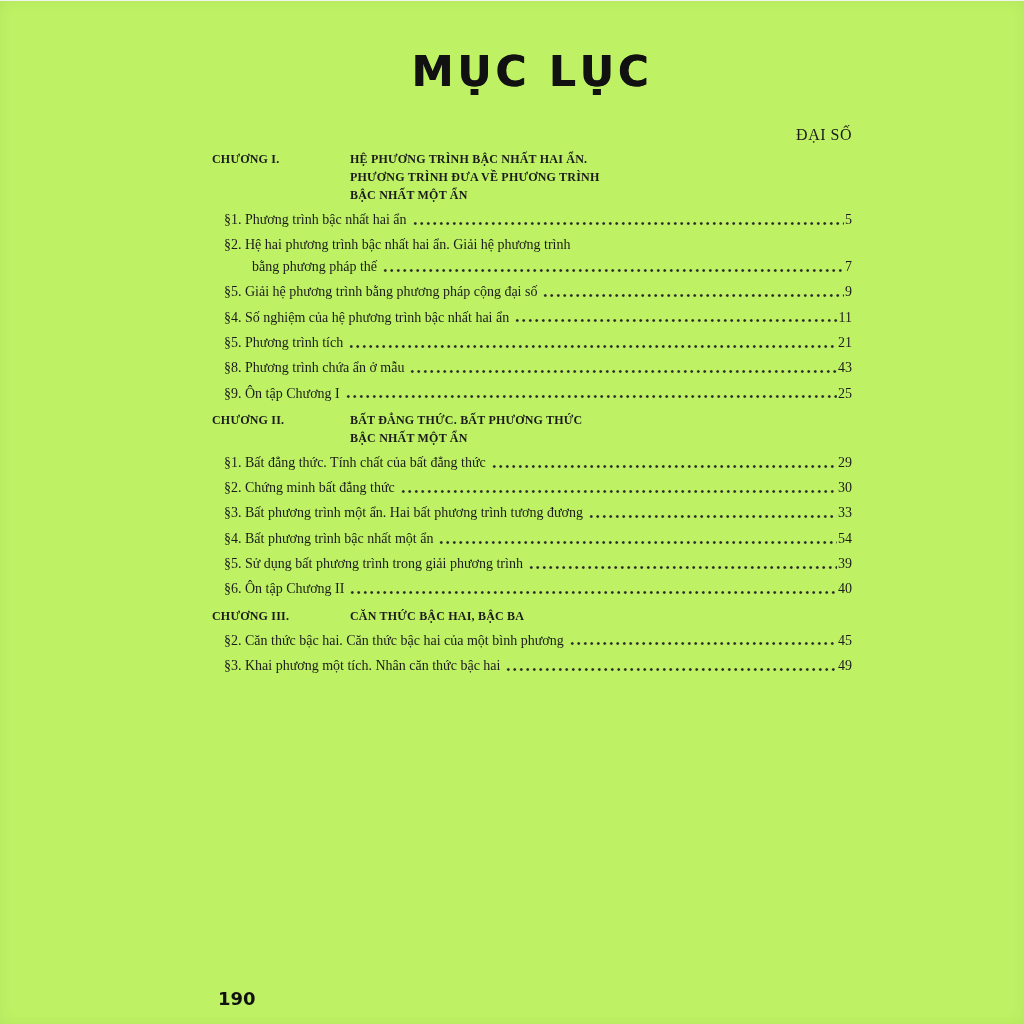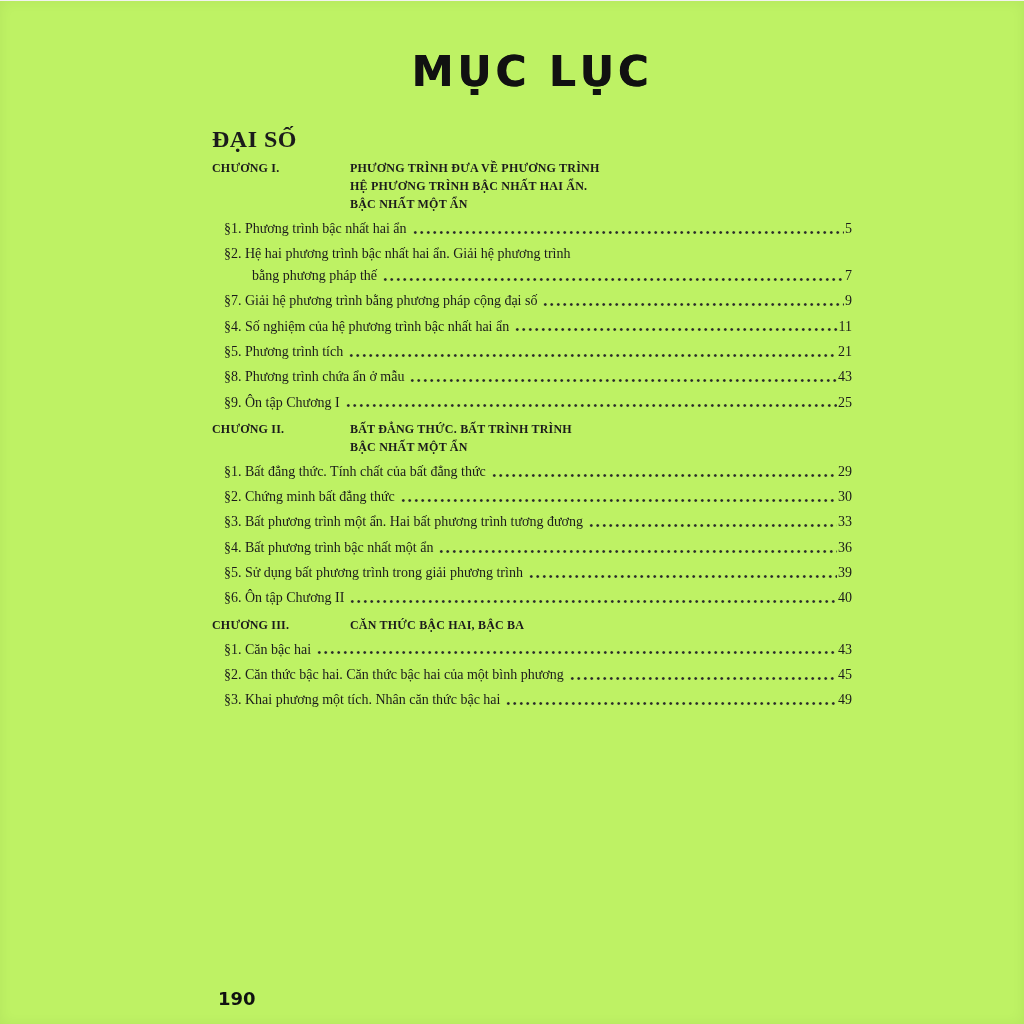--- a/index.html
+++ b/index.html
@@ -38,23 +38,23 @@
     display:flex;
     align-items:flex-end;
   }
   .preface-row{
     font-weight:bold;
     font-size:19px;
     margin-bottom:16px;
     letter-spacing:0.3px;
   }
   .section-heading{
-    text-align:left;
-    font-weight:bold;
-    font-size:24px;
+    text-align:right;
+    font-weight:normal;
+    font-size:16px;
     letter-spacing:0.5px;
     margin:14px 0 6px 0;
   }
   .chapter{
     display:flex;
     font-weight:bold;
     font-size:12px;
     line-height:1.5;
     margin:6px 0 8px 0;
     letter-spacing:0.2px;
@@ -108,38 +108,38 @@
 
     <h1 class="book-title">MỤC LỤC</h1>
 
 
     <div class="section-heading">ĐẠI SỐ</div>
 
     <div id="toc">
         <div class="chapter">
           <span class="ch-label">CHƯƠNG I.</span>
           <div class="ch-title">
+            <div>HỆ PHƯƠNG TRÌNH BẬC NHẤT HAI ẨN.</div>
             <div>PHƯƠNG TRÌNH ĐƯA VỀ PHƯƠNG TRÌNH</div>
-            <div>HỆ PHƯƠNG TRÌNH BẬC NHẤT HAI ẨN.</div>
             <div>BẬC NHẤT MỘT ẨN</div>
           </div>
         </div>
         <div class="entry">
           <span class="etext">§1.  Phương trình bậc nhất hai ẩn</span>
           <span class="dots"></span>
           <span class="epage">5</span>
         </div>
         <div class="entry preline">§2.  Hệ hai phương trình bậc nhất hai ẩn. Giải hệ phương trình</div>
         <div class="entry cont">
           <span class="etext">bằng phương pháp thế</span>
           <span class="dots"></span>
           <span class="epage">7</span>
         </div>
         <div class="entry">
-          <span class="etext">§7. Giải hệ phương trình bằng phương pháp cộng đại số</span>
+          <span class="etext">§5. Giải hệ phương trình bằng phương pháp cộng đại số</span>
           <span class="dots"></span>
           <span class="epage">9</span>
         </div>
         <div class="entry">
           <span class="etext">§4. Số nghiệm của hệ phương trình bậc nhất hai ẩn</span>
           <span class="dots"></span>
           <span class="epage">11</span>
         </div>
         <div class="entry">
           <span class="etext">§5. Phương trình tích</span>
@@ -152,21 +152,21 @@
           <span class="epage">43</span>
         </div>
         <div class="entry">
           <span class="etext">§9. Ôn tập Chương I</span>
           <span class="dots"></span>
           <span class="epage">25</span>
         </div>
         <div class="chapter">
           <span class="ch-label">CHƯƠNG II.</span>
           <div class="ch-title">
-            <div>BẤT ĐẲNG THỨC. BẤT TRÌNH TRÌNH</div>
+            <div>BẤT ĐẲNG THỨC. BẤT PHƯƠNG THỨC</div>
             <div>BẬC NHẤT MỘT ẨN</div>
           </div>
         </div>
         <div class="entry">
           <span class="etext">§1. Bất đẳng thức. Tính chất của bất đẳng thức</span>
           <span class="dots"></span>
           <span class="epage">29</span>
         </div>
         <div class="entry">
           <span class="etext">§2. Chứng minh bất đẳng thức</span>
@@ -174,44 +174,39 @@
           <span class="epage">30</span>
         </div>
         <div class="entry">
           <span class="etext">§3. Bất phương trình một ẩn. Hai bất phương trình tương đương</span>
           <span class="dots"></span>
           <span class="epage">33</span>
         </div>
         <div class="entry">
           <span class="etext">§4. Bất phương trình bậc nhất một ẩn</span>
           <span class="dots"></span>
-          <span class="epage">36</span>
+          <span class="epage">54</span>
         </div>
         <div class="entry">
           <span class="etext">§5. Sử dụng bất phương trình trong giải phương trình</span>
           <span class="dots"></span>
           <span class="epage">39</span>
         </div>
         <div class="entry">
           <span class="etext">§6. Ôn tập Chương II</span>
           <span class="dots"></span>
           <span class="epage">40</span>
         </div>
         <div class="chapter">
           <span class="ch-label">CHƯƠNG III.</span>
           <div class="ch-title">
             <div>CĂN THỨC BẬC HAI, BẬC BA</div>
           </div>
         </div>
         <div class="entry">
-          <span class="etext">§1. Căn bậc hai</span>
-          <span class="dots"></span>
-          <span class="epage">43</span>
-        </div>
-        <div class="entry">
           <span class="etext">§2. Căn thức bậc hai. Căn thức bậc hai của một bình phương</span>
           <span class="dots"></span>
           <span class="epage">45</span>
         </div>
         <div class="entry">
           <span class="etext">§3. Khai phương một tích. Nhân căn thức bậc hai</span>
           <span class="dots"></span>
           <span class="epage">49</span>
         </div>
       </div>

